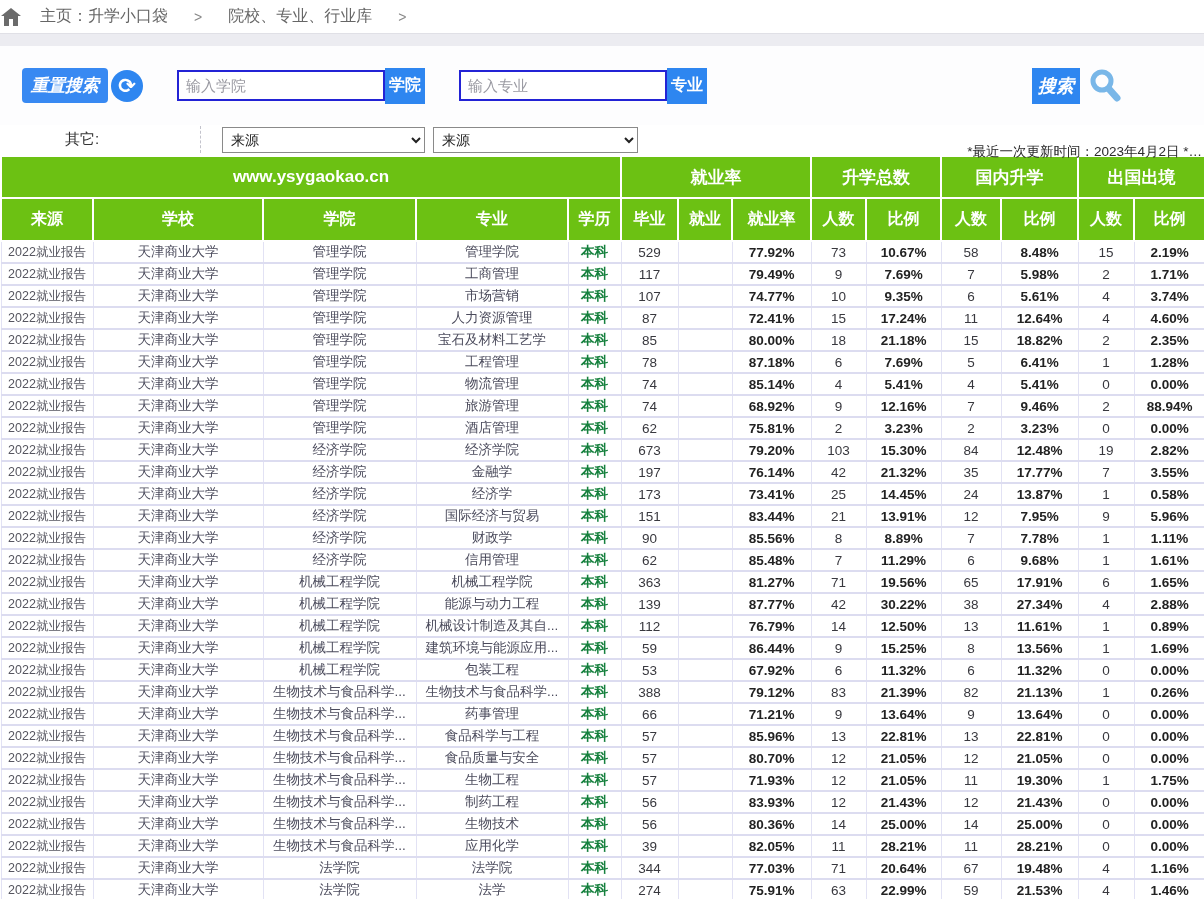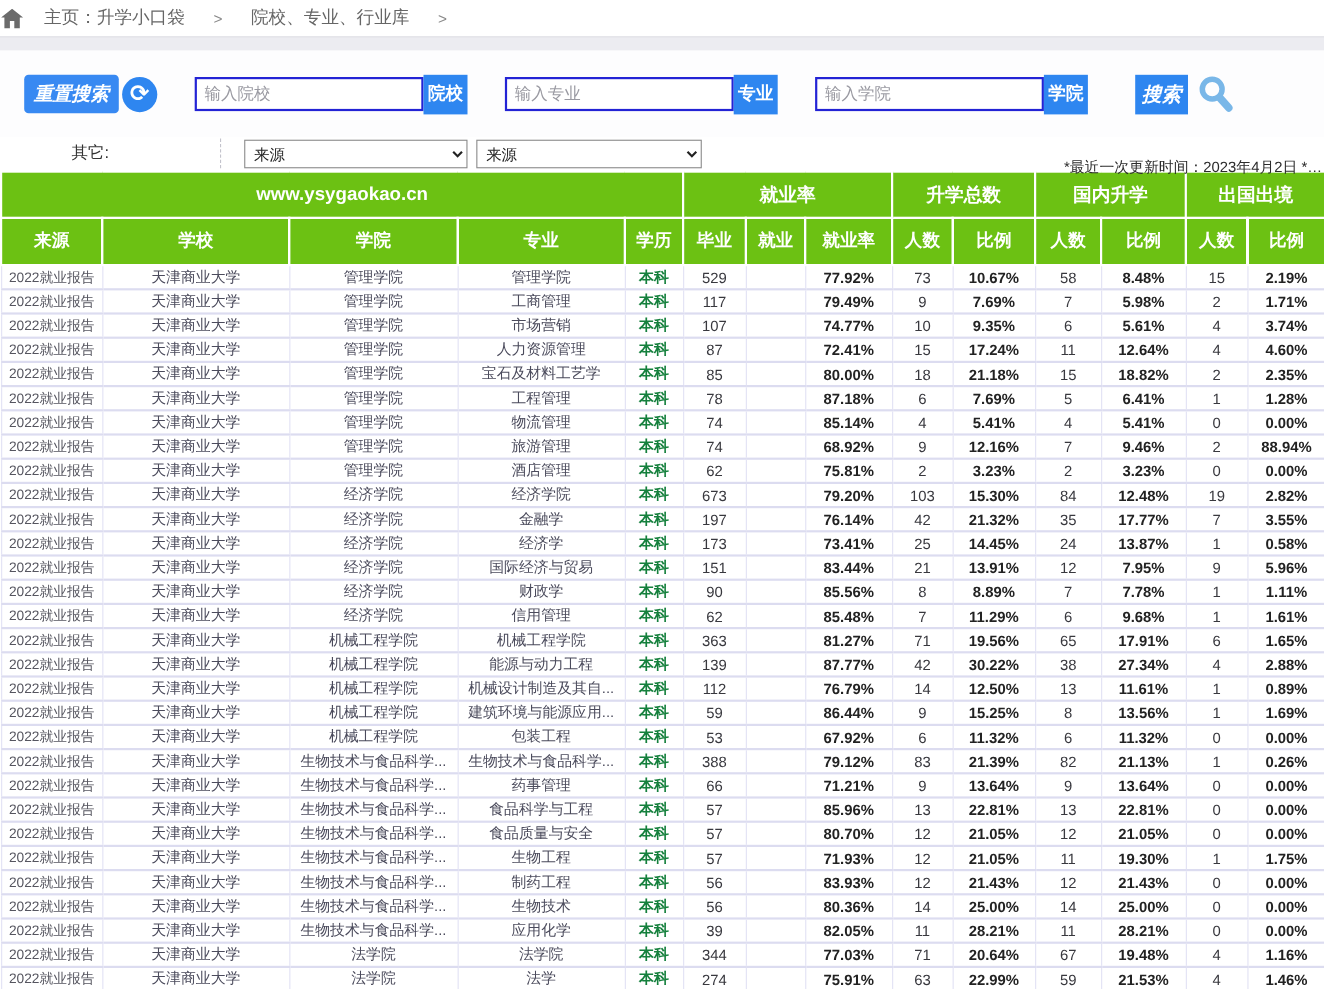--- a/index.html
+++ b/index.html
@@ -62,30 +62,26 @@
     <span class="crumb">院校、专业、行业库</span>
     <span class="crumb-sep">&gt;</span>
   </div>
   <div class="grayband"></div>
 
   <div class="searchband">
     <button class="btn-reset">重置搜索</button>
     <div class="refresh">⟳</div>
 
     <div class="fieldgroup">
-      <input type="text" placeholder="输入院校" style="">
-      <span class="fieldlabel">院校</span>
+      <input type="text" placeholder="输入学院" style="">
+      <span class="fieldlabel">学院</span>
     </div>
     <div class="fieldgroup">
       <input type="text" placeholder="输入专业" style="">
       <span class="fieldlabel">专业</span>
-    </div>
-    <div class="fieldgroup">
-      <input type="text" placeholder="输入学院" style="">
-      <span class="fieldlabel">学院</span>
     </div>
 
     <button class="btn-search">搜索</button>
     <span class="mag">
       <svg width="38" height="38" viewBox="0 0 38 38">
         <circle cx="16" cy="14" r="9" fill="none" stroke="#79B7E8" stroke-width="5"></circle>
         <line x1="23" y1="22" x2="31" y2="31" stroke="#79B7E8" stroke-width="7" stroke-linecap="round"></line>
       </svg>
     </span>
   </div>

